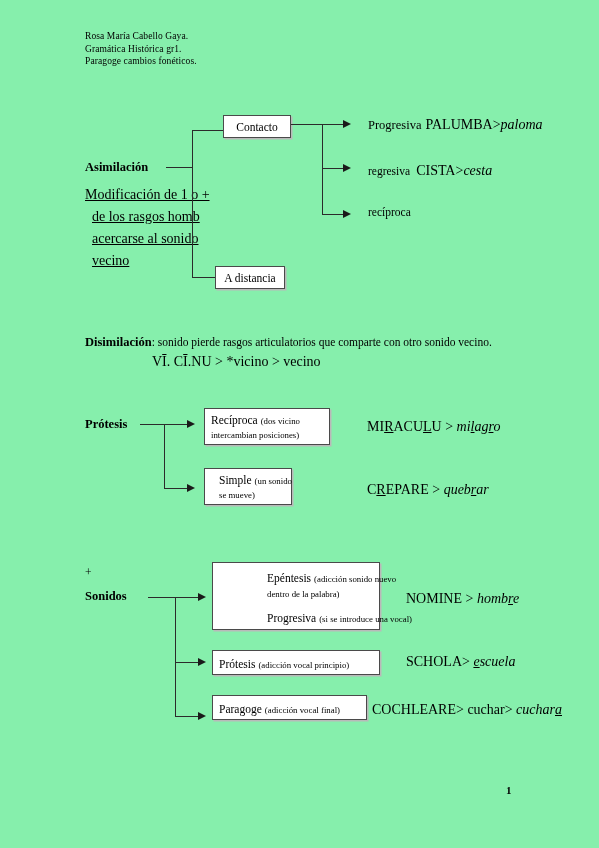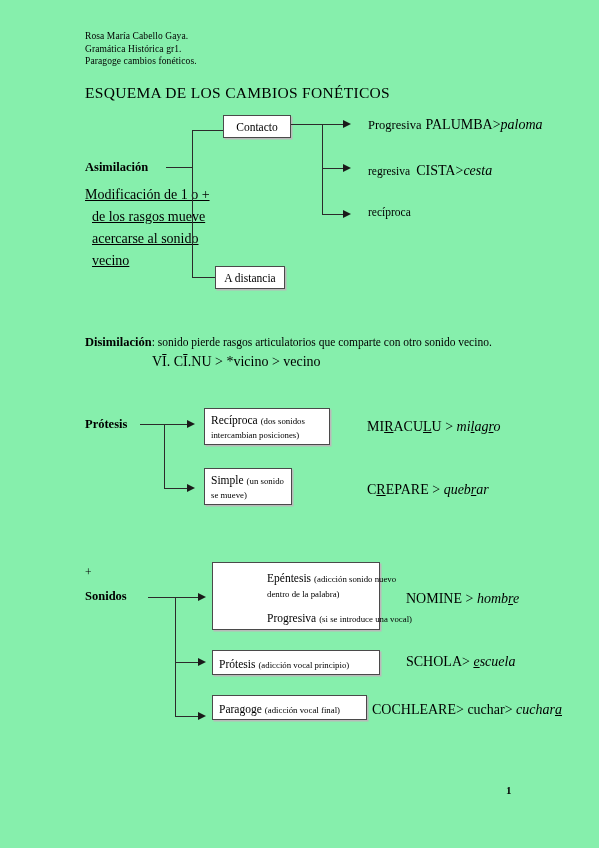--- a/index.html
+++ b/index.html
@@ -85,28 +85,27 @@
 <body>
 
 <div id="page">
 
   <div class="abs" style="left:85px; top:30px;">
     <div class="meta-line">Rosa María Cabello Gaya.</div>
     <div class="meta-line">Gramática Histórica gr1.</div>
     <div class="meta-line">Paragoge cambios fonéticos.</div>
   </div>
 
-  <div class="abs doc-title" style="left:85px; top:84px;">ESQUEMA DE LOS CAMBIOS FONÉTICOS</div>
 
   <div>
 
     <div class="abs t bold s13" style="left:85px; top:160px;">Asimilación</div>
     <div class="abs" style="left:85px; top:184px;text-decoration:underline;">
       <div class="t s10" style="line-height:22px;">Modificación de 1 o +</div>
-      <div class="t s10" style="line-height:22px; padding-left:7px;">de los rasgos mueve</div>
+      <div class="t s10" style="line-height:22px; padding-left:7px;">de los rasgos homb</div>
       <div class="t s10" style="line-height:22px; padding-left:7px;">acercarse al sonido</div>
       <div class="t s10" style="line-height:22px; padding-left:7px;">vecino</div>
     </div>
 
     <div class="hline" style="left:166px; top:167px; width:27px;"></div>
 
     <div class="vline" style="left:192px; top:130px; height:148px;"></div>
 
     <div class="hline" style="left:192px; top:130px; width:32px;"></div>
 
@@ -153,30 +152,30 @@
     <div class="vline" style="left:164px; top:424px; height:64px;"></div>
 
     <div class="hline" style="left:164px; top:424px; width:24px;"></div>
     <div class="arrow" style="left:187px; top:419.5px;"></div>
 
     <div class="hline" style="left:164px; top:488px; width:24px;"></div>
     <div class="arrow" style="left:187px; top:483.5px;"></div>
 
     <div class="box" style="left:204px; top:408px; width:126px; height:37px;">
       <div class="line t" style="line-height:15px;">
-        <span class="s12">Recíproca</span><span class="s9" style="padding-left:3px;">(dos sonidos</span>
+        <span class="s12">Recíproca</span><span class="s9" style="padding-left:3px;">(dos vicino</span>
       </div>
       <div class="line t s9" style="line-height:13px;">intercambian posiciones)</div>
     </div>
 
     <div class="abs t s10" style="left:367px; top:419px;">
       <span>MI</span><span class="u">R</span><span>ACU</span><span class="u">L</span><span>U &gt; </span><span class="ital">mi</span><span class="ital u">l</span><span class="ital">ag</span><span class="ital u">r</span><span class="ital">o</span>
     </div>
 
-    <div class="box" style="left:204px; top:468px; width:88px; height:37px;">
+    <div class="box" style="left:204px; top:468px; width:88px; height:37px;padding-left:8px;">
       <div class="line t" style="line-height:15px;">
         <span class="s12">Simple</span><span class="s9" style="padding-left:3px;">(un sonido</span>
       </div>
       <div class="line t s9" style="line-height:13px;">se mueve)</div>
     </div>
 
     <div class="abs t s10" style="left:367px; top:482px;">
       <span>C</span><span class="u">R</span><span>EPARE &gt; </span><span class="ital">queb</span><span class="ital u">r</span><span class="ital">ar</span>
     </div>
   </div>

